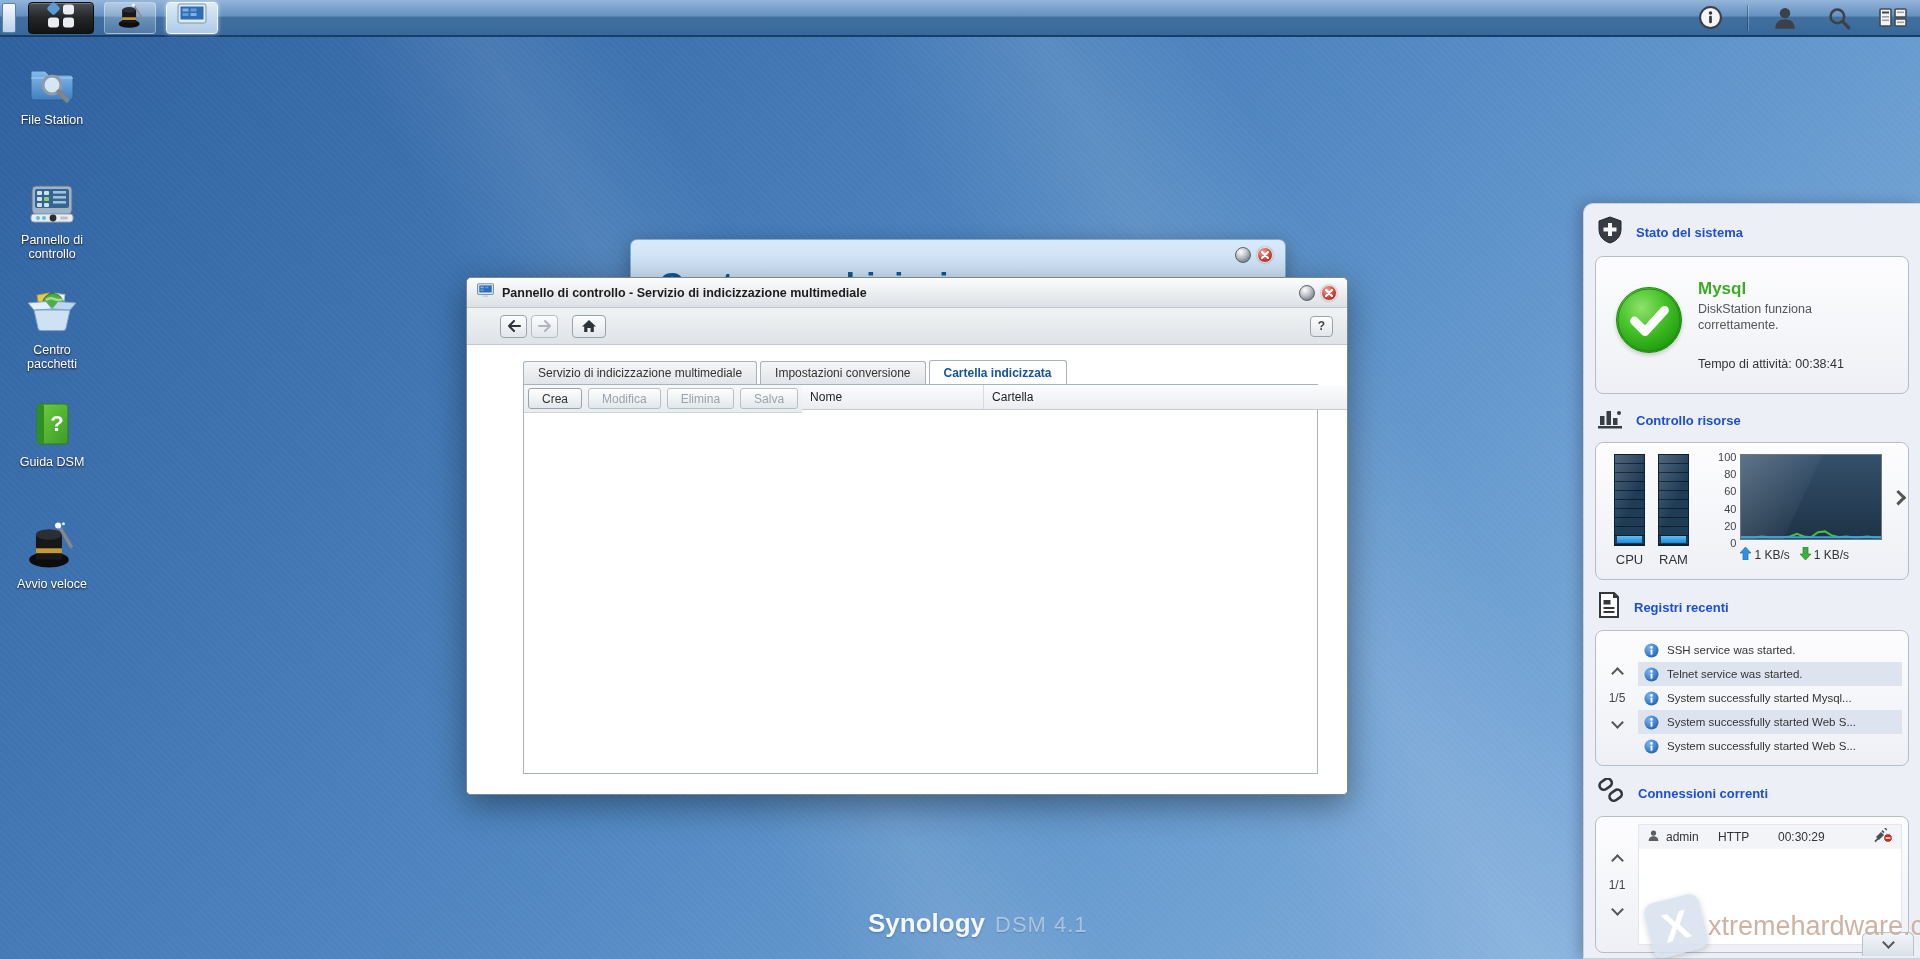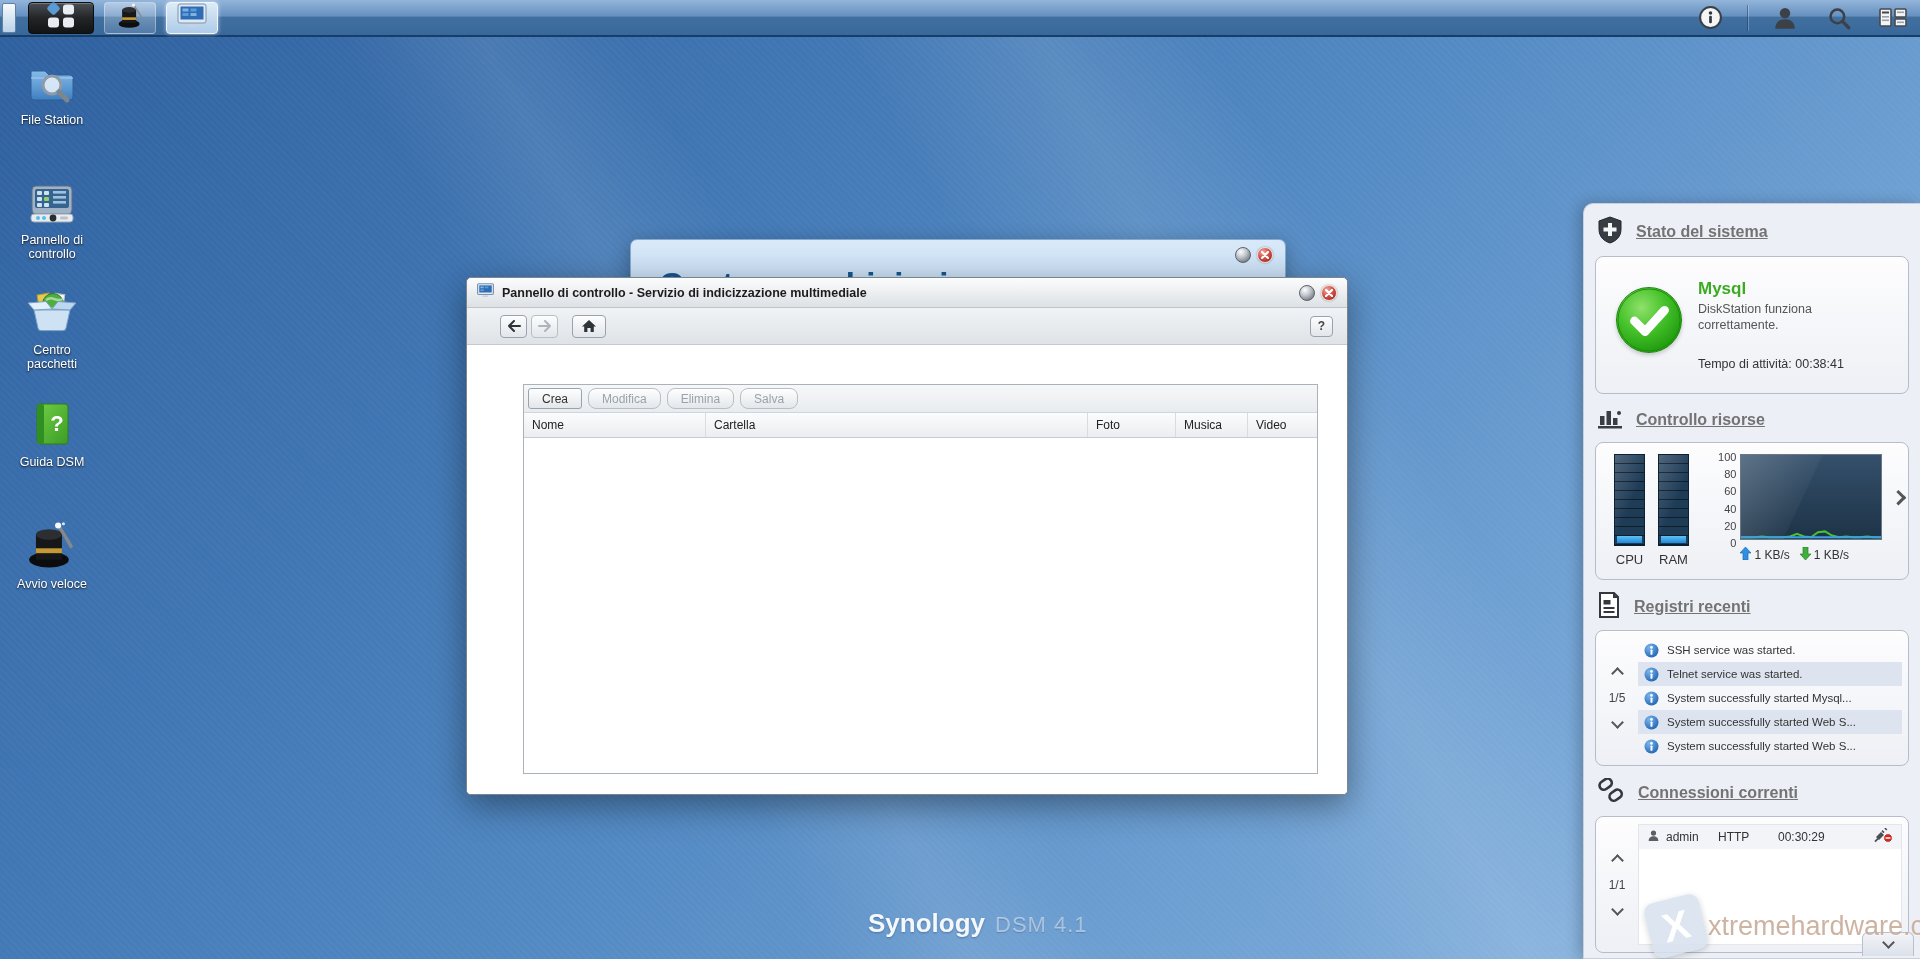--- a/index.html
+++ b/index.html
@@ -51,37 +51,37 @@
     background:linear-gradient(180deg,#fdfdfe,#e2e6ea);box-shadow:inset 0 1px 0 #fff;}
   .navbtn.dis{border-color:#b7bec6;}
   .w27{width:27px;margin-right:4px;} .w34{width:34px;margin-left:10px;}
   .helpbtn{margin-left:auto;width:23px;height:21px;font-size:12px;font-weight:bold;color:#444;}
   .cp-body{flex:1;position:relative;background:#fff;}
   .tabs{position:absolute;left:56px;top:16px;display:flex;gap:3px;z-index:2;}
   .tab{height:23px;line-height:22px;padding:0 14px;font-size:12px;color:#333;border:1px solid #a9b1bb;border-bottom:none;
     border-radius:3px 3px 0 0;background:linear-gradient(180deg,#f5f6f8,#e1e4e8);}
   .tab.active{background:#fff;color:#1553a4;font-weight:bold;height:24px;position:relative;top:-1px;line-height:24px;}
   .tab-panel{position:absolute;left:56px;top:39px;width:795px;height:390px;border:1px solid #a9b1bb;background:#fff;
-    display:flex;flex-direction:column;}
+    display:flex;flex-direction:row;}
   .cp-toolbar{flex:none;height:28px;display:flex;align-items:center;gap:6px;padding:0 4px;
     background:linear-gradient(180deg,#f6f7f9,#e9ecef);border-bottom:1px solid #cfd5db;}
   .btn{height:21px;padding:0 13px;font-size:12px;color:#333;border:1px solid #99a3ae;border-radius:3px;
     background:linear-gradient(180deg,#fefefe,#e3e7ea);box-shadow:inset 0 1px 0 #fff;display:flex;align-items:center;}
-  .btn.disabled{color:#9aa2ac;border-color:#b8bec6;border-radius:8px;}
+  .btn.disabled{color:#9aa2ac;border-color:#b8bec6;}
   .grid-header{flex:none;height:25px;display:flex;background:linear-gradient(180deg,#fbfcfd,#ecedf0);
     border-bottom:1px solid #c6ccd3;font-size:12px;color:#222;}
   .gh-cell{line-height:24px;padding:0 8px;border-right:1px solid #d8dce1;white-space:nowrap;overflow:hidden;}
   .c0{width:182px;} .c1{width:382px;} .c2{width:88px;text-align:left;} .c3{width:72px;} .c4{flex:1;border-right:none;}
   .grid-body{flex:1;background:#fff;}
   
   .side-panel{position:absolute;top:203px;right:0;bottom:0;width:337px;z-index:8;
     background:#ecEFf5;background:#eceff5;border:1px solid #c9cfdb;border-right:none;border-radius:10px 0 0 0;
     box-shadow:-4px 0 14px rgba(0,0,0,.22);}
   .w-head{display:flex;align-items:center;padding:12px 12px 8px 13px;}
-  .w-head .wt{font-size:16px;font-weight:bold;color:#737373;margin-left:13px;text-decoration:underline;}
+  .w-head .wt{font-size:13px;font-weight:bold;color:#1d4ed8;margin-left:13px;}
   .card{margin:0 11px;border:1px solid #b6bcc9;border-radius:8px;
     background:linear-gradient(180deg,#fdfdfe,#eef0f5);box-shadow:inset 0 1px 0 #fff;}
   .health-card{height:138px;display:flex;padding:22px 14px 12px 20px;}
   .okcircle{width:66px;height:66px;border-radius:50%;flex:none;margin-top:8px;
     background:radial-gradient(circle at 35% 28%,#8fe06a,#47c32b 45%,#1f9a0e 85%);
     border:1px solid #1d8a0e;display:flex;align-items:center;justify-content:center;box-shadow:0 2px 4px rgba(0,0,0,.2);}
   .health-txt{margin-left:16px;font-size:12.5px;color:#555;}
   .health-status{font-size:17px;font-weight:bold;color:#3cab22;margin-bottom:3px;}
   .health-desc{width:150px;line-height:1.25;}
   .health-uptime{margin-top:24px;color:#333;}
@@ -341,20 +341,25 @@
           </svg>
       </div>
       <div class="navbtn w34">
         <svg width="16" height="14" viewBox="0 0 16 14">
             <path d="M8,1 L15,7.5 H12.8 V13 H9.6 V9 H6.4 V13 H3.2 V7.5 H1 z" fill="#2e3338"></path>
           </svg>
       </div>
       <div class="navbtn helpbtn">?</div>
     </div>
     <div class="cp-body">
+      <div class="tabs">
+        <div class="tab">Servizio di indicizzazione multimediale</div>
+        <div class="tab">Impostazioni conversione</div>
+        <div class="tab active">Cartella indicizzata</div>
+      </div>
       <div class="tab-panel">
         <div class="cp-toolbar">
           <div class="btn">Crea</div>
           <div class="btn disabled">Modifica</div>
           <div class="btn disabled">Elimina</div>
           <div class="btn disabled">Salva</div>
         </div>
         <div class="grid-header">
           <div class="gh-cell c0">Nome</div>
           <div class="gh-cell c1">Cartella</div>

